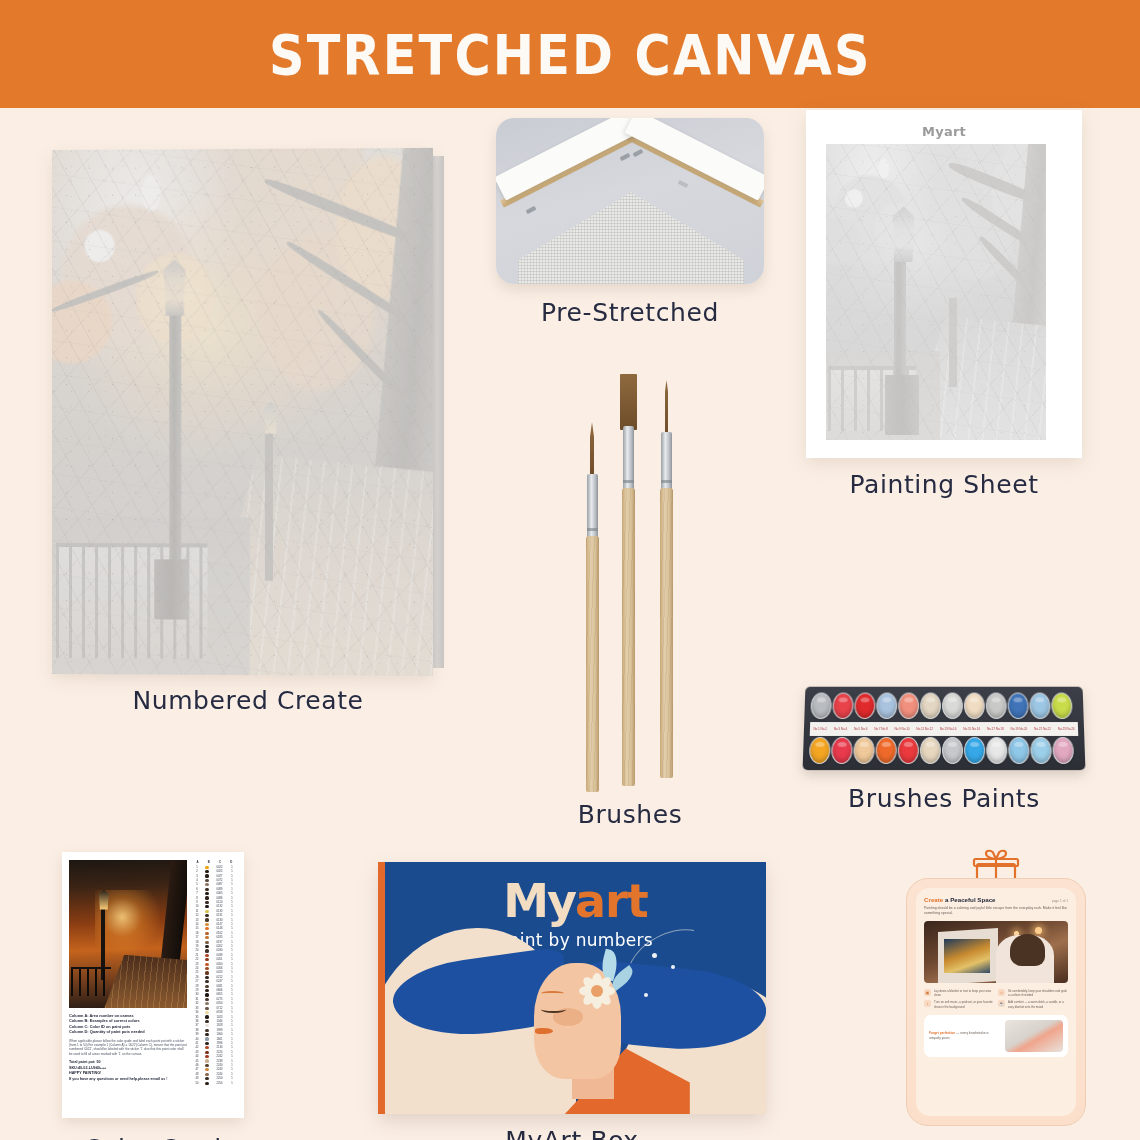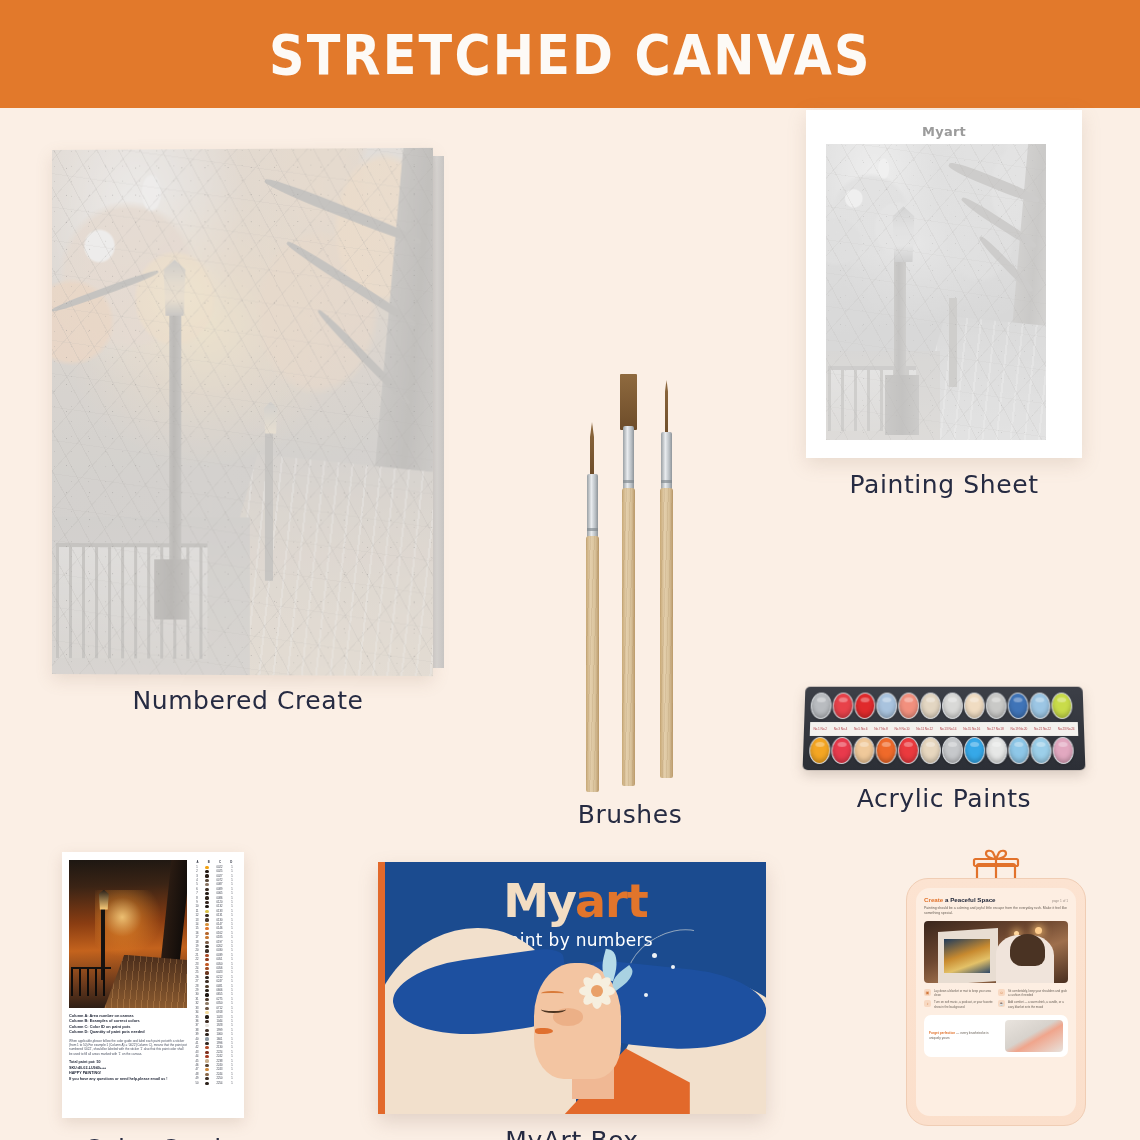--- a/index.html
+++ b/index.html
@@ -488,20 +488,34 @@
         <div class="lamp-far"></div>
         <div class="lamp-far-head"></div>
         <div class="outline-net"></div>
         <div class="speckles"></div>
         <div class="canvas-wash"></div>
       </div>
     </div>
     <div class="caption">Numbered Create</div>
   </div>
 
+  <div class="cell" id="pre-stretched">
+    <div class="ps-photo">
+      <div class="canvas-weave"></div>
+      <div class="wood-left"></div>
+      <div class="wood-right"></div>
+      <div class="bar-left"></div>
+      <div class="bar-right"></div>
+      <div class="staple st1"></div>
+      <div class="staple st2"></div>
+      <div class="staple st3"></div>
+      <div class="staple st4"></div>
+    </div>
+    <div class="caption">Pre-Stretched</div>
+  </div>
 
   <div class="cell" id="reference-sheet">
     <div class="sheet">
       <div class="sheet-logo">Myart</div>
     </div>
     <div class="sheet-art">
       <div class="sky" style="filter:grayscale(1)"></div>
       <div class="foliage-l" style="filter:grayscale(1)"></div>
       <div class="foliage-r" style="filter:grayscale(1)"></div>
       <div class="trunk-r"></div>
@@ -582,21 +596,21 @@
           <div class="pot" style="background: rgb(234, 58, 62);"></div>
           <div class="pot" style="background: rgb(231, 215, 191);"></div>
           <div class="pot" style="background: rgb(198, 200, 203);"></div>
           <div class="pot" style="background: rgb(54, 168, 232);"></div>
           <div class="pot" style="background: rgb(230, 231, 230);"></div>
           <div class="pot" style="background: rgb(142, 199, 232);"></div>
           <div class="pot" style="background: rgb(156, 207, 233);"></div>
           <div class="pot" style="background: rgb(226, 168, 192);"></div>
         </div>
     </div>
-    <div class="caption">Acrylic Paints</div>
+    <div class="caption">Brushes Paints</div>
   </div>
 
   <div class="cell" id="color-card">
     <div class="card">
       <div class="card-left">
         <div class="card-photo">
           <div class="cp-trunk"></div>
           <div class="cp-glow"></div>
           <div class="cp-path"></div>
           <div class="cp-lamp"></div>

